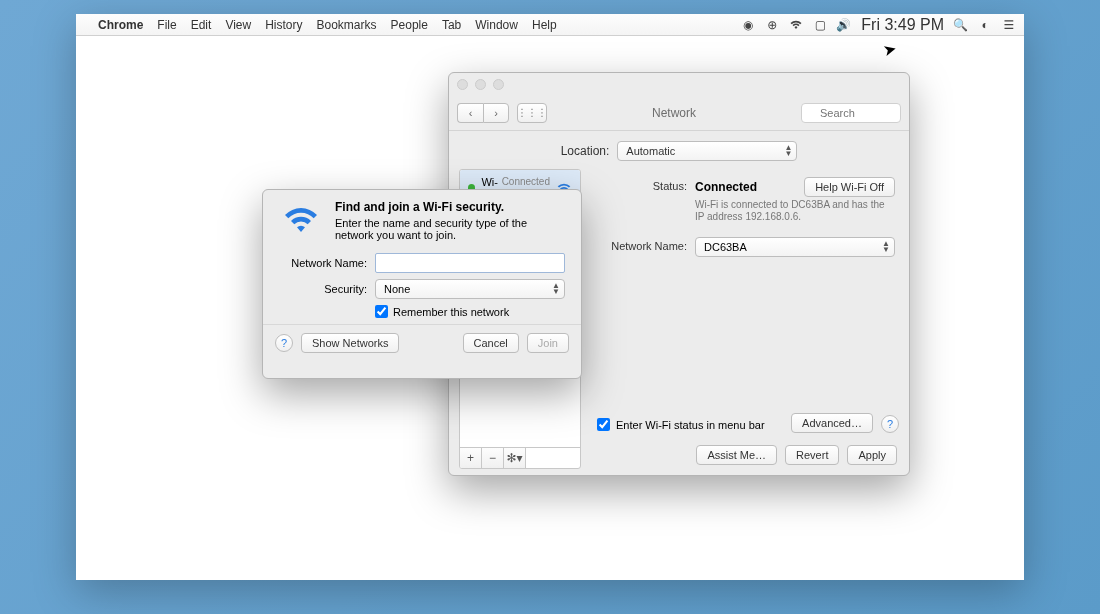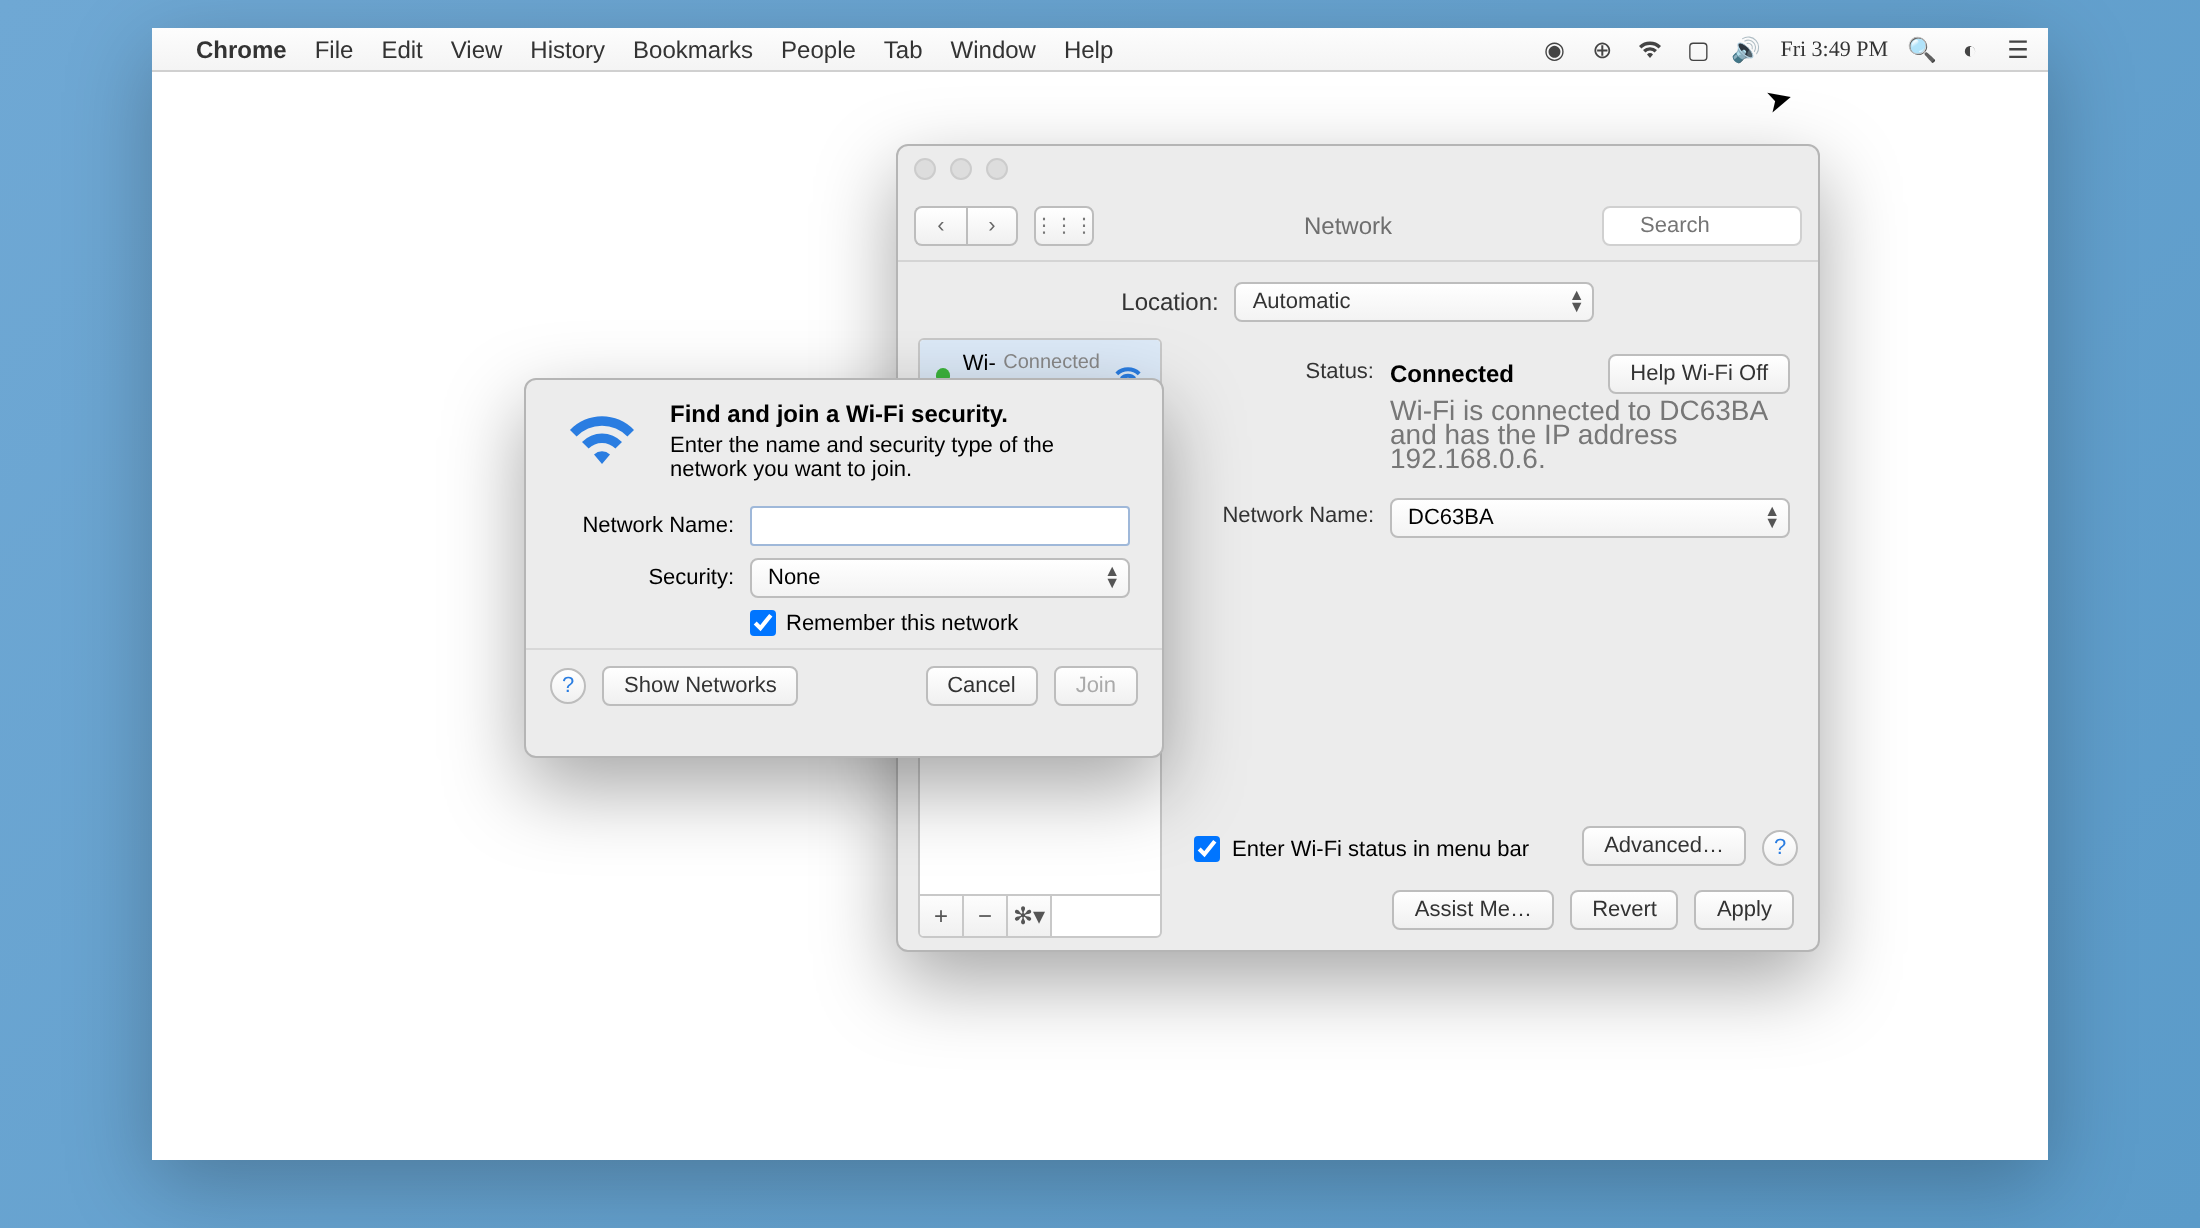--- a/index.html
+++ b/index.html
@@ -5,21 +5,21 @@
 * { box-sizing: border-box; margin: 0; padding: 0; font-family: -apple-system, "Helvetica Neue", Arial, sans-serif; }
 body { width: 1100px; height: 614px; background: linear-gradient(135deg, #6fa8d4 0%, #5b9bc9 100%); overflow: hidden; position: relative; }
 .desktop { position: absolute; top: 14px; left: 76px; width: 948px; height: 566px; background: #fff; box-shadow: 0 12px 40px rgba(0,0,0,0.25); }
 
 
 .menubar { height: 22px; background: linear-gradient(#fdfdfd, #f4f4f4); border-bottom: 1px solid #d0d0d0; display: flex; align-items: center; font-size: 12px; color: #333; padding: 1px 8px; justify-content: space-between; }
 .menubar-left { display: flex; align-items: center; gap: 14px; }
 .menubar-left .apple { font-size: 13px; color: #333; }
 .menubar-left .app { font-weight: 600; }
 .menubar-right { display: flex; align-items: center; gap: 10px; }
-.menubar-right .clock { font-size: 11px; font-family: Liberation Serif, serif; }
+.menubar-right .clock { font-size: 16px; }
 .mb-icon { width: 14px; height: 14px; display: inline-flex; align-items: center; justify-content: center; color: #444; }
 
 
 .cursor { position: absolute; top: 26px; right: 128px; font-size: 16px; color: #000; transform: rotate(-15deg); pointer-events: none; }
 
 
 .window { position: absolute; background: #ececec; border: 1px solid #b5b5b5; border-radius: 6px; box-shadow: 0 15px 40px rgba(0,0,0,0.35); }
 .titlebar { height: 22px; display: flex; align-items: center; padding: 0 8px; position: relative; }
 .traffic { display: flex; gap: 7px; }
 .traffic span { width: 11px; height: 11px; border-radius: 50%; background: #ddd; border: 1px solid #ccc; }
@@ -50,21 +50,21 @@
 .wifi-icon-sm { margin-left: auto; color: #2a7de1; }
 .sidebar-rest { height: 240px; }
 .sidebar-controls { display: flex; border-top: 1px solid #c8c8c8; }
 .sidebar-controls button { flex: none; width: 22px; height: 20px; border: none; border-right: 1px solid #c8c8c8; background: linear-gradient(#fdfdfd,#f0f0f0); font-size: 12px; color: #555; display: flex; align-items: center; justify-content: center; }
 
 .detail { flex: 1; padding: 8px 14px 0 14px; font-size: 11px; }
 .row { display: flex; margin-bottom: 6px; }
 .row .label { width: 100px; text-align: right; padding-right: 8px; color: #333; font-size: 11px; padding-top: 3px; }
 .row .val { flex: 1; }
 .status-val { font-weight: 600; font-size: 12px; }
-.status-desc { font-size: 14px; color: #777; margin-top: 2px; line-height: 12px; }
+.status-desc { font-size: 10px; color: #777; margin-top: 2px; line-height: 12px; }
 .btn { height: 20px; border: 1px solid #bdbdbd; border-radius: 4px; background: linear-gradient(#fff,#f0f0f0); font-size: 11px; padding: 0 10px; display: inline-flex; align-items: center; color: #333; }
 .btn.disabled { color: #aaa; }
 .check-row { display: flex; align-items: flex-start; gap: 5px; margin: 6px 0 4px; }
 .check-row input { margin-top: 1px; }
 .hint { font-size: 10px; color: #888; line-height: 12px; margin-left: 17px; }
 
 .menubar-check-row { position: absolute; bottom: 44px; left: 148px; right: 14px; display: flex; align-items: center; font-size: 11px; gap: 6px; }
 .advanced-btn { position: absolute; bottom: 42px; right: 36px; }
 .help-btn { position: absolute; bottom: 42px; right: 10px; width: 18px; height: 18px; border-radius: 50%; border: 1px solid #bdbdbd; background: linear-gradient(#fff,#f0f0f0); font-size: 11px; color: #2a7de1; display: flex; align-items: center; justify-content: center; }
 .bottom-btns { position: absolute; bottom: 10px; right: 12px; display: flex; gap: 8px; }

